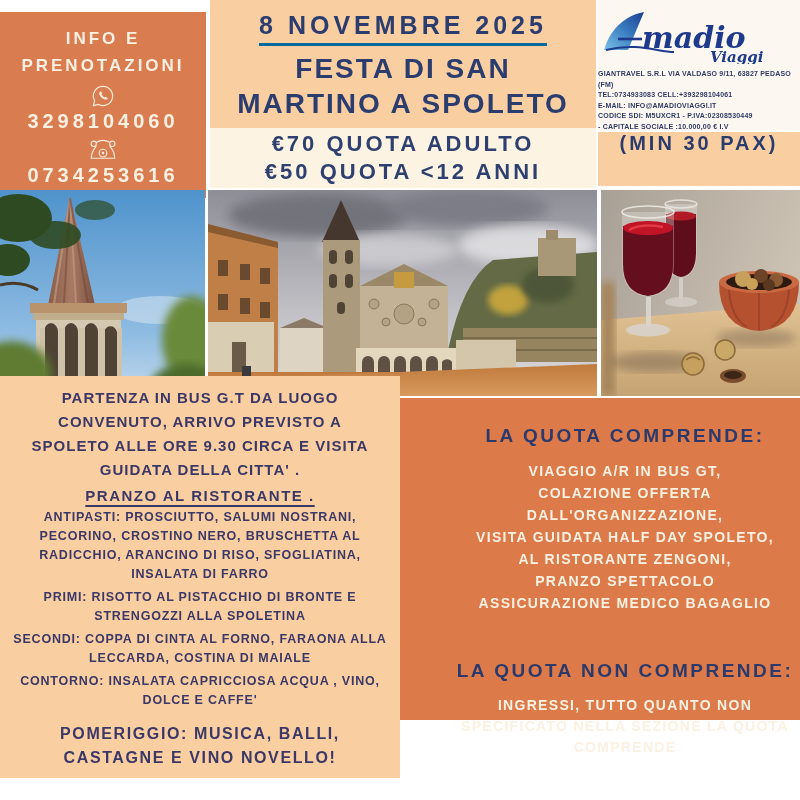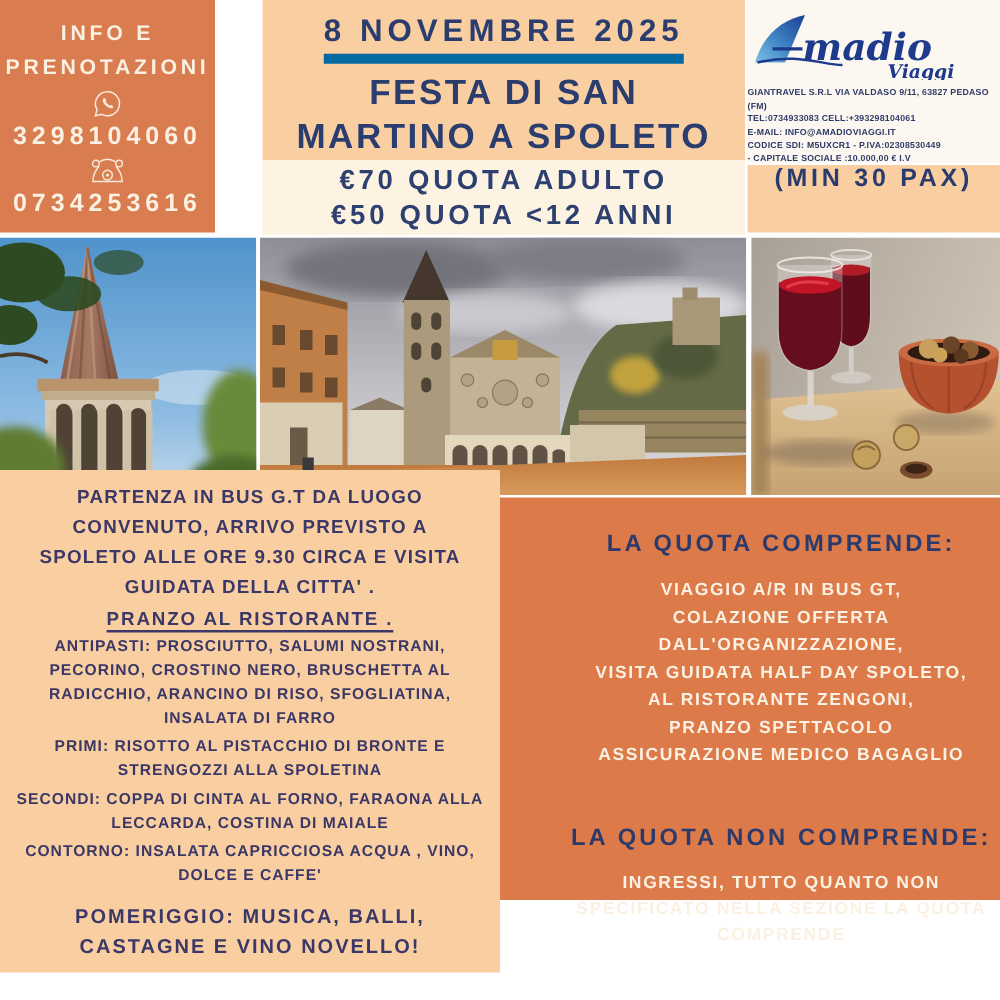--- a/index.html
+++ b/index.html
@@ -1,31 +1,31 @@
 <!DOCTYPE html>
 <html><head>
 <meta charset="utf-8">
 <style>
   html,body{margin:0;padding:0;background:#ffffff;}
   .poster{position:relative;width:800px;height:800px;background:#ffffff;overflow:hidden;
           font-family:"Liberation Sans",sans-serif;font-weight:700;}
 
   
-  .contact-box{position:absolute;left:0;top:0;width:172px;height:186px;background:#d97c4f;
+  .contact-box{position:absolute;left:0;top:12px;width:206px;height:186px;background:#d97c4f;
                color:#fbf0e1;text-align:center;}
   .contact-title{margin-top:13px;font-size:17px;letter-spacing:3px;line-height:27px;font-weight:800;}
   .cicon{height:28px;margin-top:2px;line-height:28px;}
   .cicon svg{vertical-align:middle;}
   .cnum{font-size:20px;letter-spacing:4px;margin-top:1px;font-weight:800;}
 
   
   .header-box{position:absolute;left:210px;top:0;width:386px;height:186px;}
   .header-peach{height:128px;background:#f9cfa2;text-align:center;color:#2b3c6e;}
   .date{display:inline-block;margin-top:11px;font-size:25px;letter-spacing:4px;font-weight:800;
-        border-bottom:8px solid #0369a1;padding-bottom:3px;}
+        border-bottom:3px solid #0369a1;padding-bottom:3px;}
   .evt-title{margin-top:5px;font-size:28px;letter-spacing:2px;line-height:35px;font-weight:800;}
   .price-cream{height:58px;background:#fdf3e2;color:#2e4070;text-align:center;
                font-size:22px;letter-spacing:3px;line-height:28px;padding-top:2px;font-weight:800;}
 
   
   .logo-box{position:absolute;left:598px;top:0;width:202px;height:130px;background:#fcf8f1;text-align:left;}
   .logo-box svg{margin-top:8px;}
   .agency-details{margin-top:1px;font-size:7px;color:#2e3a67;line-height:1.5;letter-spacing:.2px;font-weight:700;}
   .minpax-box{position:absolute;left:598px;top:132px;width:202px;height:54px;background:#f9cfa2;
               color:#2a3b6e;display:flex;align-items:flex-start;justify-content:center;

